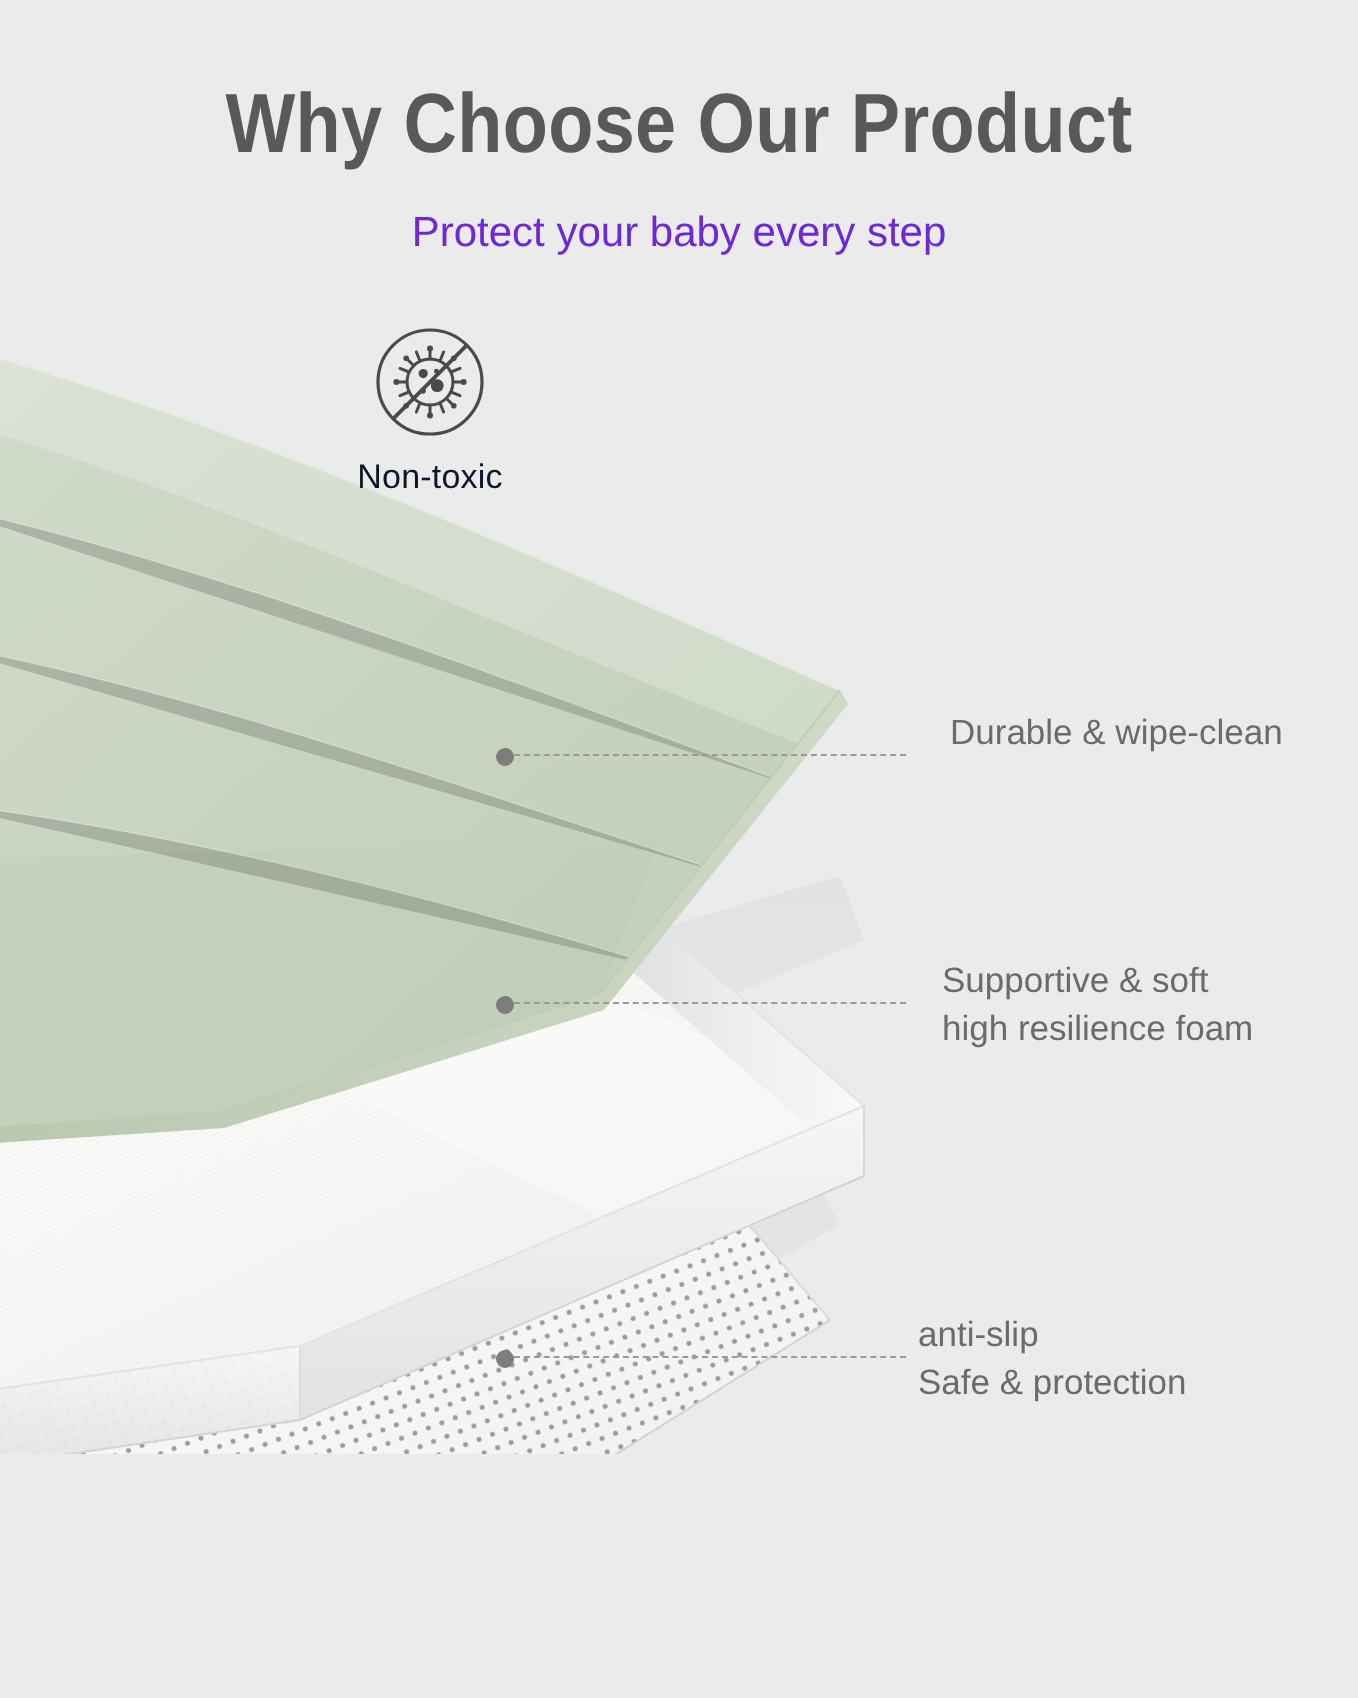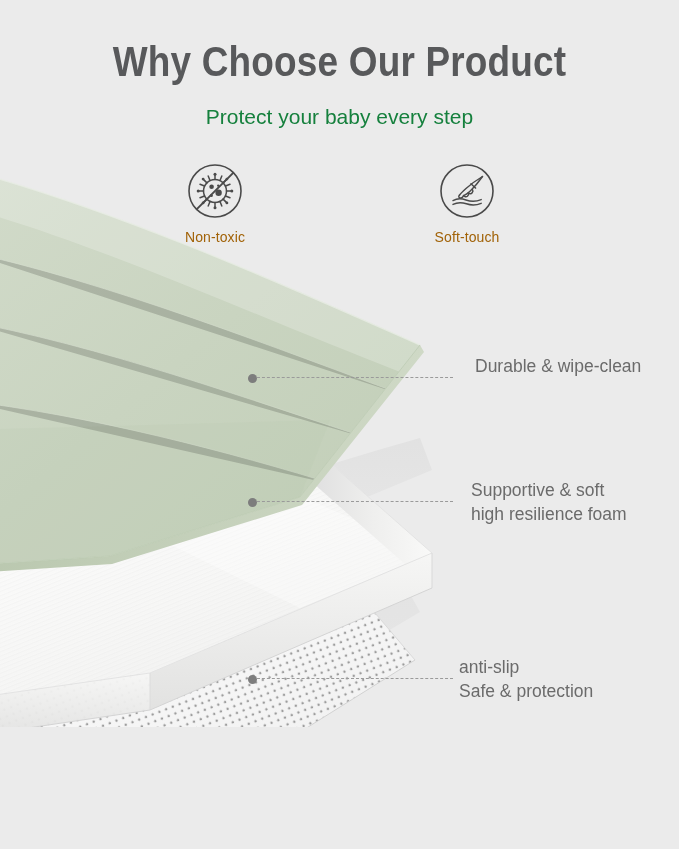--- a/index.html
+++ b/index.html
@@ -14,32 +14,32 @@
   
   .title{
     position:absolute;left:0;top:38px;width:679px;text-align:center;
     font-size:42px;line-height:48px;font-weight:bold;
     color:#58595b;letter-spacing:.2px;
     transform:scaleX(.88);transform-origin:50% 50%;
     font-stretch:condensed;
   }
   .subtitle{
     position:absolute;left:0;top:103px;width:679px;text-align:center;
-    font-size:21px;line-height:27px;color:#15803d;font-weight:normal;
+    font-size:21px;line-height:27px;color:#6d28d9;font-weight:normal;
   }
 
   
   .features{
     position:absolute;left:163px;top:162px;width:356px;height:96px;
     display:flex;justify-content:space-between;align-items:flex-start;
   }
   .feature{width:104px;display:flex;flex-direction:column;align-items:center;}
   .feature .ring{width:58px;height:58px;display:block;}
   .feature .flabel{
-    margin-top:9px;font-size:14px;color:#a16207;white-space:nowrap;letter-spacing:.1px;
+    margin-top:9px;font-size:17px;color:#0f172a;white-space:nowrap;letter-spacing:.1px;
   }
 
   
   .art{position:absolute;left:0;top:0;width:679px;height:849px;}
 
   
   .callout{position:absolute;height:0;}
   .dot{
     position:absolute;width:9px;height:9px;border-radius:50%;
     background:#7d7d7d;left:0;top:-4.5px;
@@ -235,49 +235,20 @@
             <circle cx="25.4" cy="33.4" r="1.5"></circle>
             <circle cx="32.2" cy="23.6" r="1.2"></circle>
           </g>
         </g>
 
         <path d="M10.8 47.2 L47.2 10.8" fill="none" stroke="#4a4a4a" stroke-width="1.9" stroke-linecap="round"></path>
       </svg>
       <div class="flabel">Non-toxic</div>
     </div>
 
-    <div class="feature">
-      <svg class="ring" viewBox="0 0 58 58">
-        <circle cx="29" cy="29" r="26" fill="none" stroke="#4a4a4a" stroke-width="1.6"></circle>
-        <g fill="none" stroke="#4a4a4a" stroke-width="1.45" stroke-linecap="round" stroke-linejoin="round">
-
-          <path d="M44.5 14.5 C39.5 17.5, 33.5 21.5, 28.0 26.5
-                   C25.0 29.2, 22.6 31.6, 21.4 33.2"></path>
-          <path d="M44.5 14.5 C41.0 19.5, 36.5 25.0, 32.0 29.2
-                   C29.6 31.4, 27.4 32.9, 25.6 33.6"></path>
-
-          <path d="M21.4 33.2 C20.4 34.4, 20.6 35.6, 22.0 35.9
-                   C23.4 36.2, 24.8 35.3, 25.6 33.6"></path>
-
-          <path d="M25.6 33.6 C26.6 34.9, 28.2 35.2, 29.4 34.2
-                   C30.4 33.3, 30.8 32.0, 30.4 30.9"></path>
-
-          <path d="M30.4 30.9 C31.6 32.0, 33.2 31.9, 34.2 30.7
-                   C35.0 29.7, 35.1 28.5, 34.5 27.6"></path>
-
-          <path d="M33.0 21.8 C34.6 23.4, 36.2 25.0, 37.6 26.1"></path>
-
-          <path d="M15.0 38.6 C19.0 36.4, 23.5 36.4, 28.0 38.0
-                   C32.4 39.6, 38.0 39.8, 43.2 37.6"></path>
-          <path d="M15.0 42.4 C19.2 40.2, 23.8 40.2, 28.4 41.8
-                   C32.8 43.3, 38.2 43.4, 43.2 41.3"></path>
-        </g>
-      </svg>
-      <div class="flabel">Soft-touch</div>
-    </div>
 
 
   </div>
 
   <div class="callout" style="left:248px;top:378px;">
     <div class="dot"></div>
     <div class="dash" style="width:196px;"></div>
     <div class="ctext" style="left:227px;top:-24px;">
       <span>Durable &amp; wipe-clean</span>
     </div>

